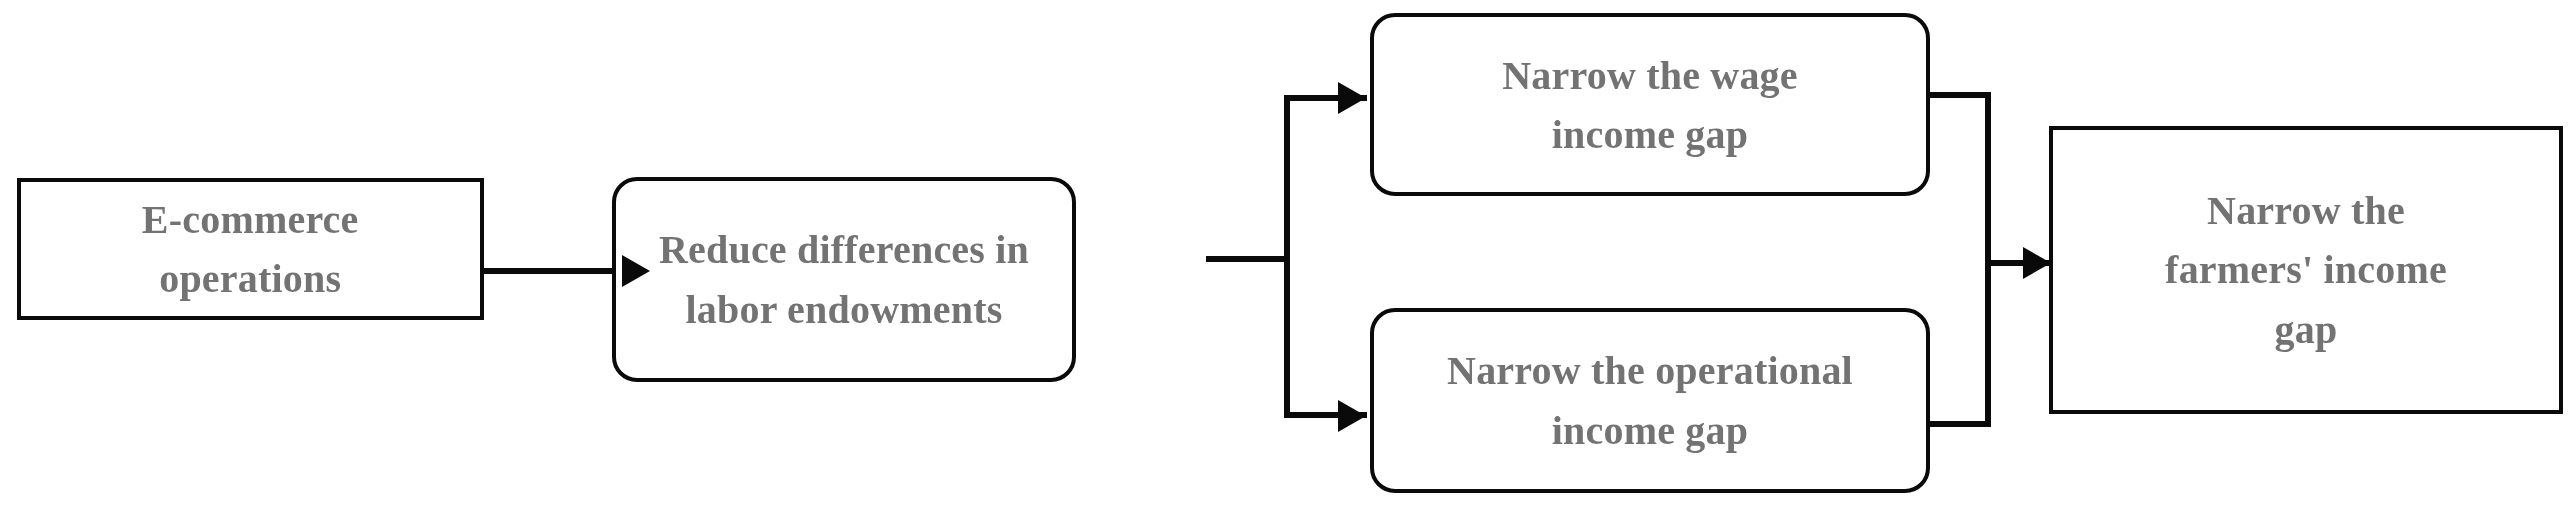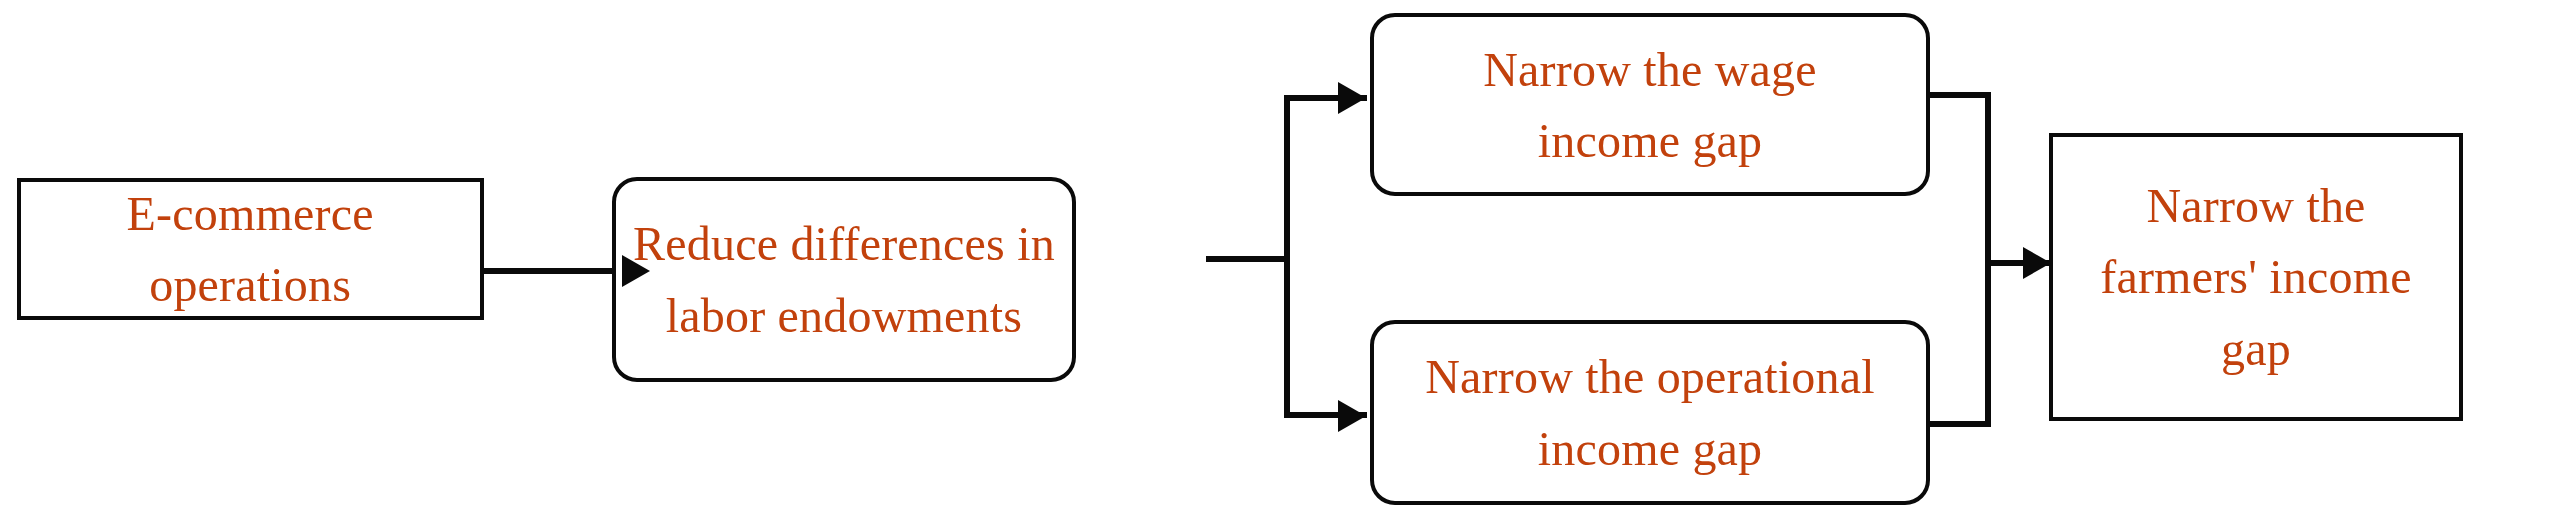--- a/index.html
+++ b/index.html
@@ -21,37 +21,37 @@
   
   .node {
     position: absolute;
     box-sizing: border-box;
     background: #ffffff;
     border: 4.2px solid #0a0a0a;
     display: flex;
     align-items: center;
     justify-content: center;
     text-align: center;
-    color: #c2410c;
-    font-weight: normal;
-    font-size: 48px;
+    color: #737373;
+    font-weight: bold;
+    font-size: 40px;
     line-height: 1.48;
     letter-spacing: 0.2px;
     padding: 3.3px 8.3px;
     z-index: 3;
   }
   .node.rounded { border-radius: 25px; }
   .node .label { display: block; width: 100%; white-space: pre-line; }
 
   
   #node-ecommerce       { left: 16.7px;   top: 178px; width: 467px; height: 142px; }
   #node-reduce-diff     { left: 612px;  top: 177px; width: 464px; height: 205px; }
   #node-wage-gap        { left: 1370px; top: 13.3px;  width: 560px; height: 183px; }
-  #node-operational-gap { left: 1370px; top: 308px; width: 560px; height: 185px; margin-top: 12px; }
-  #node-farmers-gap     { left: 2049px; top: 133px; width: 414px; height: 288px; }
+  #node-operational-gap { left: 1370px; top: 308px; width: 560px; height: 185px; }
+  #node-farmers-gap     { left: 2049px; top: 126px; width: 514px; height: 288px; }
 
   
   .edge { position: absolute; background: #0a0a0a; z-index: 2; }
   .h { height: 5.8px; }
   .v { width: 5.8px; }
 
   
   .arrowhead {
     position: absolute;
     width: 0; height: 0;

